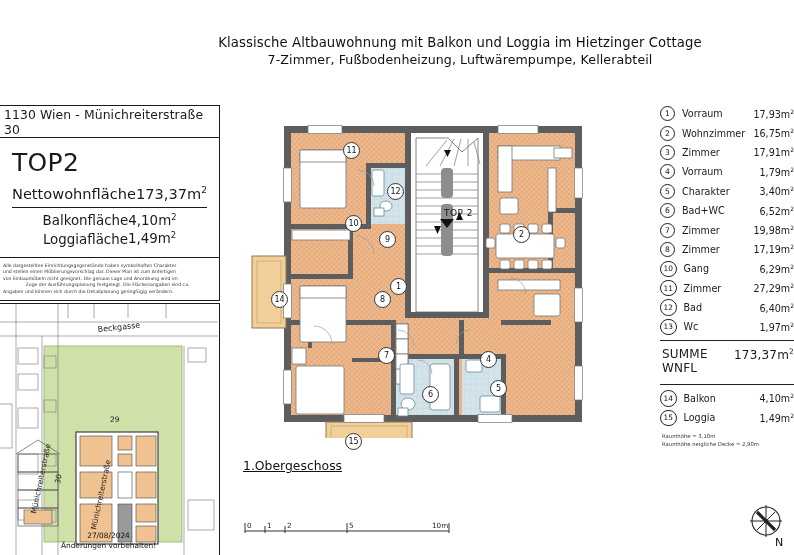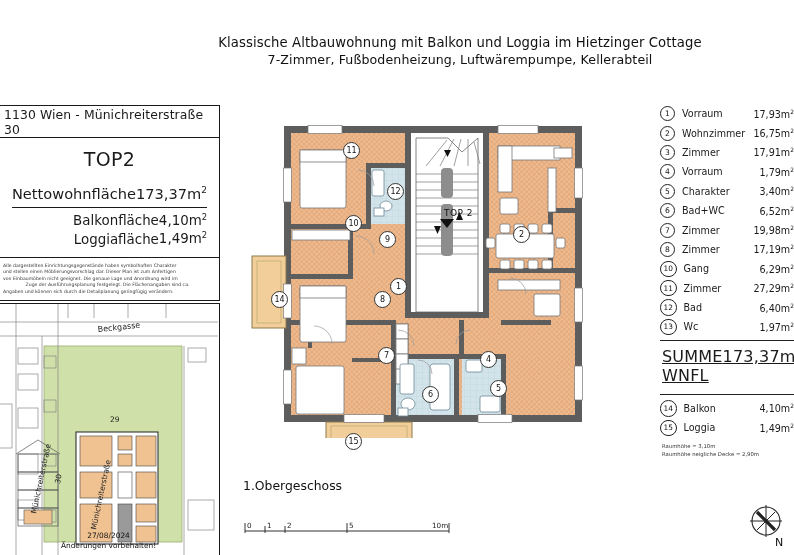--- a/index.html
+++ b/index.html
@@ -19,22 +19,22 @@
 
   
   .leftcol{position:absolute;left:-2px;top:105px;width:222px;}
   .lbox{
     border:1.3px solid #1a1a1a;border-left:none;background:#fff;
     box-sizing:border-box;
   }
   .addr{height:33px;display:flex;align-items:center;padding-left:6px;
         font-size:12.4px;letter-spacing:.1px;}
   .topbox{padding:7px 12px 9px 14px;border-top:none;}
-  .topname{text-align:center;font-size:19px;letter-spacing:.3px;margin:3px 0 14px 0;}
-  .arow{display:flex;justify-content:flex-end;align-items:baseline;
+  .topname{text-align:left;font-size:25px;letter-spacing:.3px;margin:3px 0 7px 0;}
+  .arow{display:flex;justify-content:center;align-items:baseline;
         font-size:13.4px;padding:1px 0;}
   .arow.main{font-size:14.6px;padding-bottom:4px;}
   .hr{border-top:1.1px solid #1a1a1a;margin:1px 0 3px 0;}
   .arow .val{font-family:"DejaVu Sans","Liberation Sans",sans-serif;}
   sup{font-size:.62em;vertical-align:super;}
 
   .disc{border-top:none;padding:5px 7px 5px 5px;}
   .disc p{margin:0;font-size:4.6px;line-height:6.4px;text-align:justify;color:#333;}
   .disc p.c{text-align:center;}
 
@@ -50,40 +50,40 @@
   .lgrow{display:flex;align-items:center;height:19.4px;font-size:9.6px;}
   .num{
     width:13px;height:13px;border:1.05px solid #222;border-radius:50%;
     display:flex;align-items:center;justify-content:center;
     font-size:7.6px;margin-right:7px;flex:0 0 auto;color:#111;
   }
   .num.w{width:14.5px;height:14.5px;font-size:7.4px;}
   .lgname{flex:1 1 auto;white-space:nowrap;}
   .lgval{text-align:right;white-space:nowrap;}
   .sumline{border-top:1.1px solid #222;margin:3px 0 0 0;}
-  .sumrow{display:flex;font-size:16px;
-          padding:6px 0 6px 2px;letter-spacing:.2px;text-decoration:underline;}
+  .sumrow{display:flex;font-size:12px;
+          padding:6px 0 6px 2px;letter-spacing:.2px;}
   .notes{margin-top:5px;}
   .notes div{font-size:5.3px;line-height:8px;color:#333;padding-left:2px;}
 
   
   .plan{position:absolute;left:248px;top:108px;width:400px;height:330px;}
   .marker{
     position:absolute;width:15px;height:15px;border-radius:50%;
     background:#fff;border:1.05px solid #333;
     display:flex;align-items:center;justify-content:center;
     font-size:8px;color:#111;z-index:30;
   }
   .topmark{position:absolute;z-index:30;text-align:center;}
   .topmark .t{font-size:9px;letter-spacing:.5px;color:#111;text-align:right;}
   .topmark .tri{width:0;height:0;border-left:7px solid transparent;
     border-right:7px solid transparent;border-top:9px solid #111;margin:1px auto 0;}
 
   
-  .floorlabel{position:absolute;left:243px;top:478px;font-size:12.4px;color:#111;}
+  .floorlabel{position:absolute;left:243px;top:458px;font-size:12.4px;color:#111;text-decoration:underline;}
   .scalewrap{position:absolute;left:243px;top:519px;width:210px;}
   .scalelbl{position:absolute;font-size:7.2px;color:#222;}
   .compass{position:absolute;left:745px;top:500px;width:46px;height:50px;}
 </style>
 </head>
 <body>
 
 <div class="root">
 
   <div class="title">

